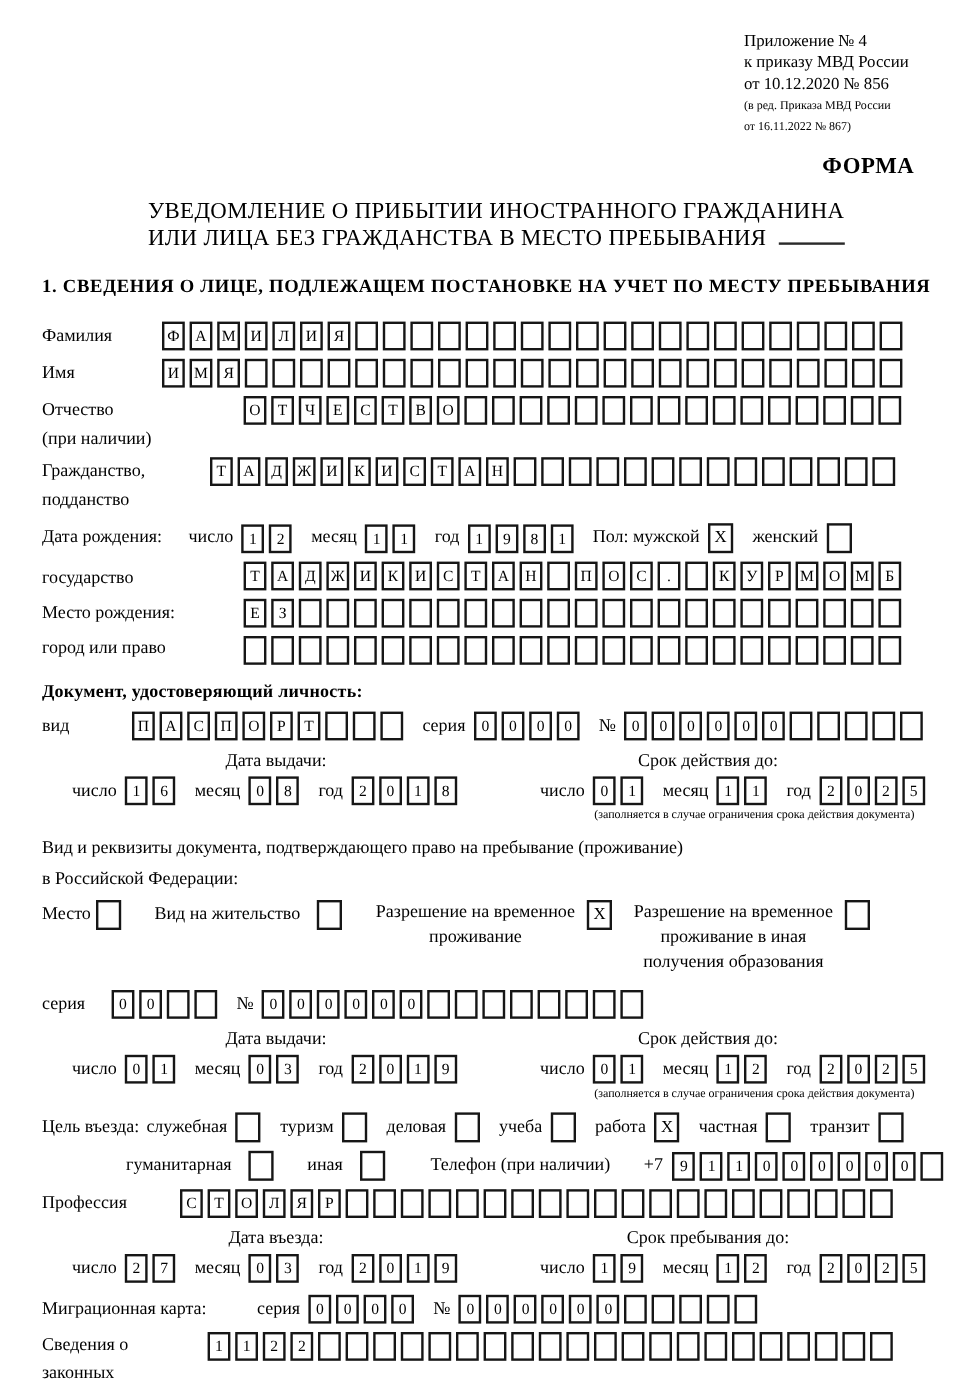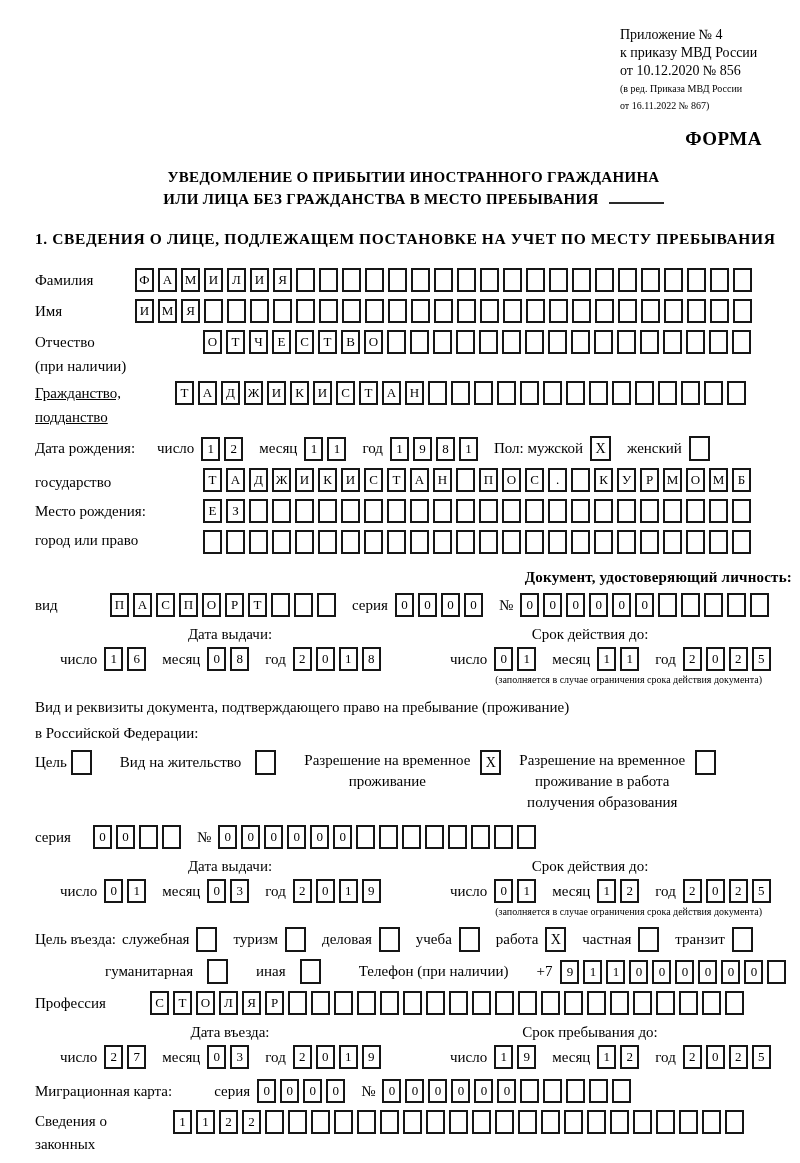--- a/index.html
+++ b/index.html
@@ -3,41 +3,41 @@
 <meta charset="utf-8">
 <style>
   html,body{margin:0;padding:0;background:#fff;}
   body{width:800px;height:1163px;color:#000;font-family:"Liberation Serif","DejaVu Serif",serif;font-size:15px;overflow:hidden;}
   .page{padding:26px 8px 0 35px;position:relative;}
   
   .refblock{margin-left:585px;line-height:18px;font-size:14px;}
   .refblock .sub{font-size:10px;line-height:17px;}
   .forma{text-align:right;padding-right:30px;font-weight:bold;font-size:19px;margin-top:14px;letter-spacing:.5px;}
   
-  .title{text-align:center;font-weight:bold;font-size:15px;margin-top:16px;line-height:22px;letter-spacing:.3px;}
+  .title{text-align:center;font-weight:normal;font-size:19px;margin-top:16px;line-height:22px;letter-spacing:.3px;}
   .blankline{display:inline-block;width:55px;border-bottom:2px solid #2a2a2a;height:12px;margin-left:10px;}
   .sec{font-weight:bold;font-size:15.5px;margin-top:20px;letter-spacing:.6px;}
   
   .row{display:flex;align-items:center;margin-top:7px;}
   .rowtop{display:flex;align-items:flex-start;margin-top:7px;}
   .lblcol{flex:0 0 auto;line-height:24px;}
   .cells{display:flex;flex:0 0 auto;}
   .c{box-sizing:border-box;flex:0 0 auto;width:19px;height:24px;border:2px solid #161616;margin-right:4px;
      display:flex;align-items:center;justify-content:center;font-size:13px;background:#fff;}
   .cb .c{width:21px;height:25px;font-size:14px;}
-  .w100{width:100px;} .w168{width:168px;} .w140{width:140px;text-decoration:underline;} .w115{width:115px;} .w138{width:138px;} .gap10{margin-left:10px;} .gap14{margin-left:14px;} .gap24{margin-left:24px;}
+  .w100{width:100px;} .w168{width:168px;} .w140{width:140px;} .w115{width:115px;} .w138{width:138px;} .gap10{margin-left:10px;} .gap14{margin-left:14px;} .gap24{margin-left:24px;}
   .sl{margin:0 7px 0 12px;} .sl.first{margin-left:0;}
   .dpair{display:flex;align-items:center;padding-left:25px;margin-top:4px;}
   .dleft{width:390px;display:flex;align-items:center;flex:0 0 auto;}
   .dright{display:flex;align-items:center;}
   .hdrpair{display:flex;margin-top:9px;}
   .hdrpair .hl{width:390px;text-align:center;}
   .hdrpair .hr{width:330px;text-align:center;}
   .note{text-align:right;padding-right:30px;font-size:10px;margin-top:3px;}
-  .dochead{text-align:right;font-weight:bold;margin-top:8px;letter-spacing:.2px;}
+  .dochead{text-align:left;font-weight:bold;margin-top:8px;letter-spacing:.2px;}
   .intro{margin-top:9px;line-height:26px;}
   .ckcol{text-align:center;line-height:21px;}
   .mrows .cells{margin-bottom:7px;}
 </style>
 </head>
 <body>
 
 <div class="page">
 
   <div class="refblock">
@@ -392,38 +392,38 @@
     </div>
   </div>
   <div class="note">(заполняется в случае ограничения срока действия документа)</div>
 
   <div class="intro">
     <div>Вид и реквизиты документа, подтверждающего право на пребывание (проживание)</div>
     <div>в Российской Федерации:</div>
   </div>
 
   <div class="rowtop" style="margin-top:4px;">
-    <span style="line-height:25px;">Цель</span>
+    <span style="line-height:25px;">Место</span>
     <div class="cells cb" style="margin-left:4px;">
         <div class="c"></div>
       </div>
     <span class="gap24" style="line-height:25px;">Вид на жительство</span>
     <div class="cells cb gap14">
         <div class="c"></div>
       </div>
     <div class="ckcol gap24">
       <div>Разрешение на временное</div>
       <div>проживание</div>
     </div>
     <div class="cells cb gap10">
         <div class="c">X</div>
       </div>
     <div class="ckcol gap14">
       <div>Разрешение на временное</div>
-      <div>проживание в работа</div>
+      <div>проживание в иная</div>
       <div>получения образования</div>
     </div>
     <div class="cells cb gap10">
         <div class="c"></div>
       </div>
   </div>
 
   <div class="row" style="margin-top:12px;">
     <div class="lblcol" style="width:58px;">серия</div>
     <div class="cells">

